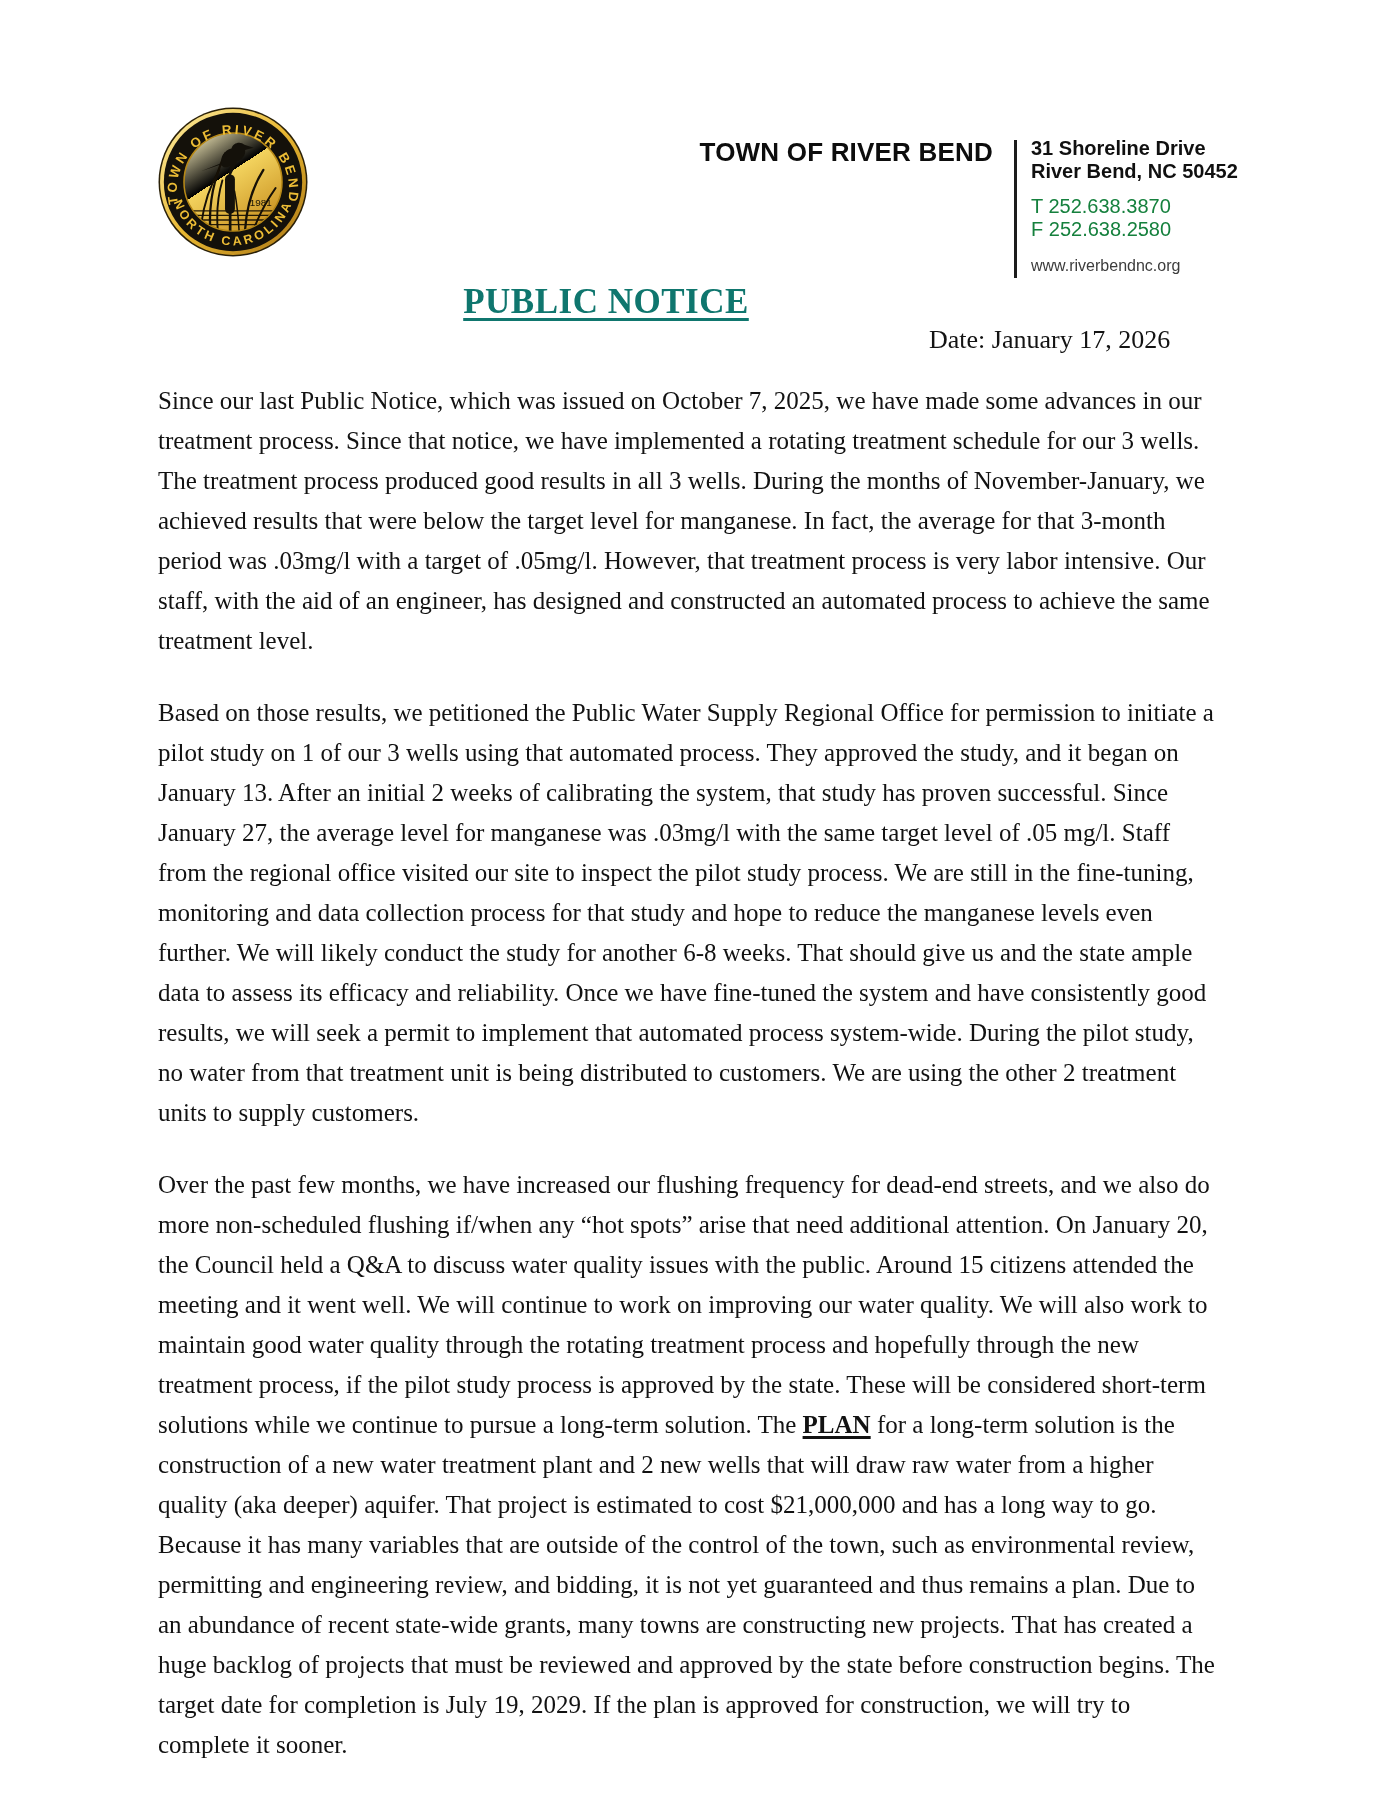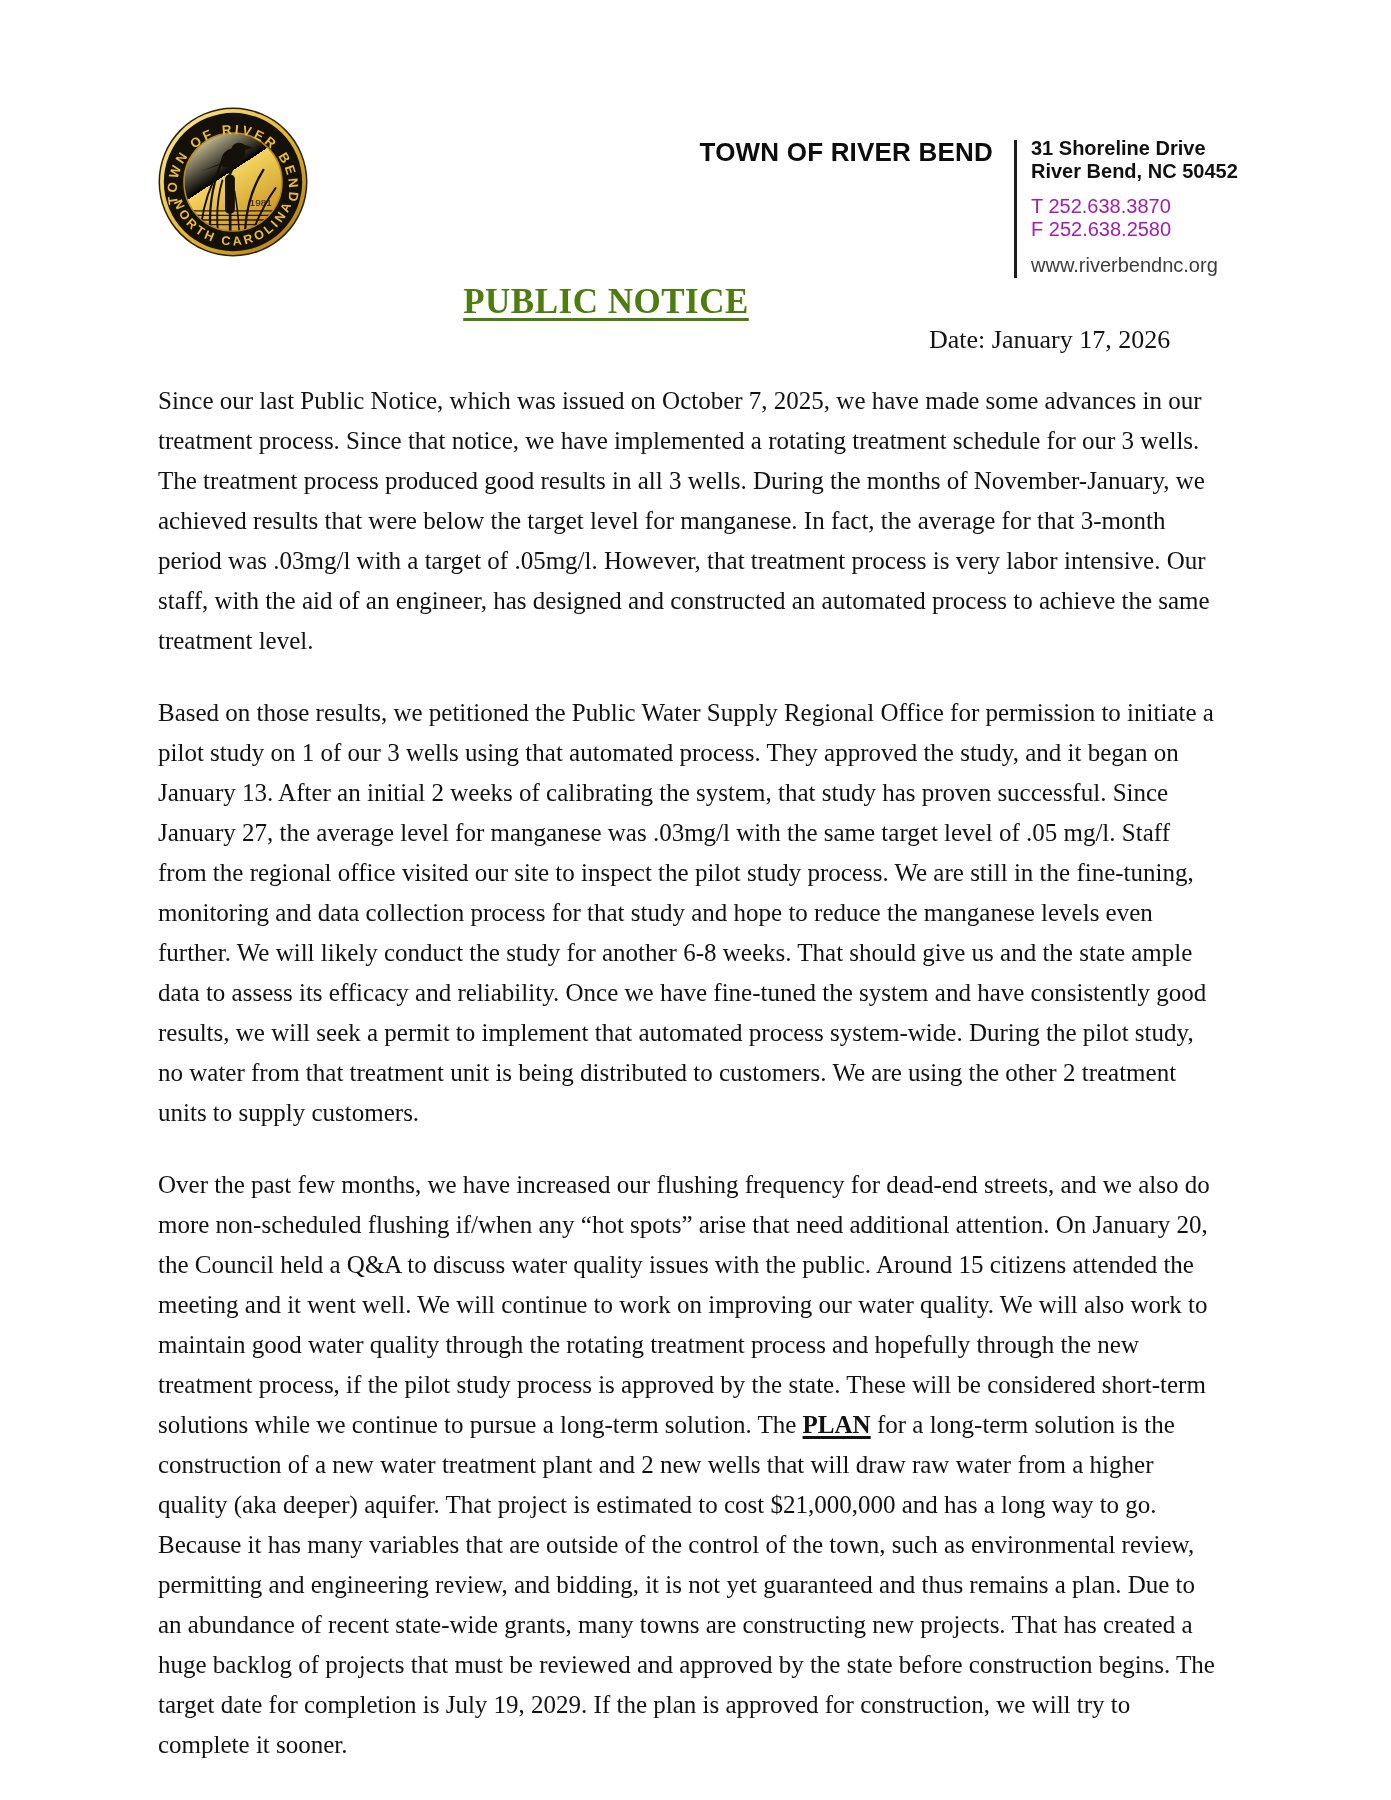--- a/index.html
+++ b/index.html
@@ -19,26 +19,26 @@
     font-family:"Liberation Sans", sans-serif;
     font-weight:bold;font-size:26px;line-height:28px;
     color:#0d0d0d;white-space:nowrap;letter-spacing:0.2px;
   }
   .vrule{position:absolute;left:1014px;top:140px;width:3px;height:138px;background:#1c1c1c;}
   .contact{
     position:absolute;left:1031px;top:137px;
     font-family:"Liberation Sans", sans-serif;white-space:nowrap;
   }
   .contact .addr{font-weight:bold;font-size:20px;line-height:23px;color:#101010;}
-  .contact .phones{margin-top:12px;font-size:20px;line-height:23px;color:#a21caf;}
-  .contact .web{margin-top:13px;font-size:20px;line-height:23px;color:#3c3c3c;}
+  .contact .phones{margin-top:12px;font-size:20px;line-height:23px;color:#15803d;}
+  .contact .web{margin-top:13px;font-size:16px;line-height:23px;color:#3c3c3c;}
   
   .notice-title{
     position:absolute;top:282px;left:456px;width:300px;text-align:center;
-    font-weight:bold;font-size:35px;letter-spacing:0.5px;color:#4d7c0f;
+    font-weight:bold;font-size:35px;letter-spacing:0.5px;color:#0f766e;
     text-decoration:underline;text-decoration-thickness:3px;text-underline-offset:5px;
     white-space:nowrap;
   }
   .notice-date{
     position:absolute;top:325px;left:929px;
     font-size:26px;color:#131313;white-space:nowrap;
   }
   
   .body-text{
     position:absolute;left:158px;top:381px;width:1066px;

